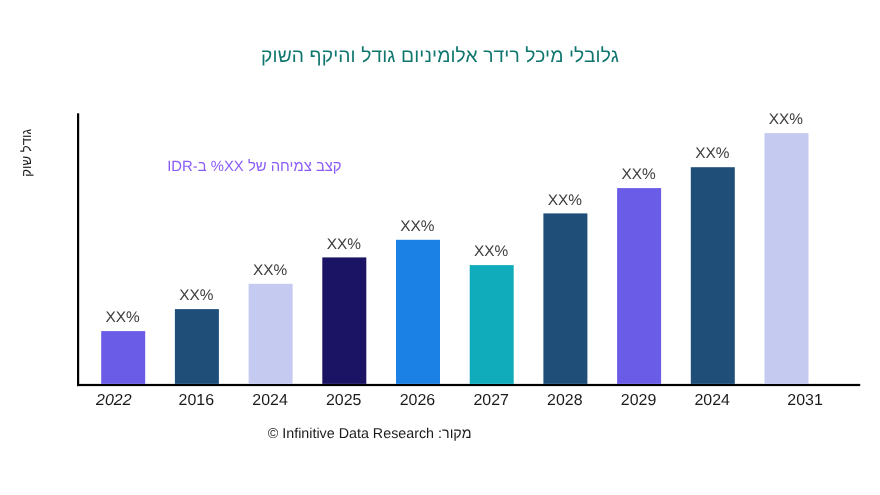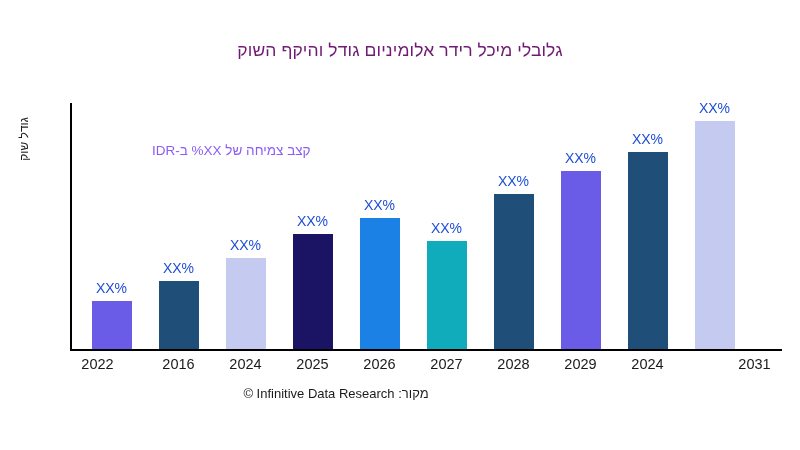--- a/index.html
+++ b/index.html
@@ -21,21 +21,21 @@
   }
 
   
   .chart-title {
     position: absolute;
     top: 40px;
     left: 0;
     width: 800px;
     text-align: center;
     font-size: 17.5px;
-    color: #701a75;
+    color: #0f766e;
     direction: rtl;
     unicode-bidi: isolate;
     white-space: nowrap;
     letter-spacing: 0.1px;
   }
 
   
   .plot-area {
     position: absolute;
     left: 70px;
@@ -108,21 +108,21 @@
     bottom: 0;
     left: 50%;
     transform: translateX(-50%);
     width: 40px;
   }
   .bar-value {
     position: absolute;
     left: 50%;
     transform: translateX(-50%);
     font-size: 14px;
-    color: #1d4ed8;
+    color: #404040;
     white-space: nowrap;
   }
 
   
   .x-tick {
     position: absolute;
     top: 356px;
     width: 67px;
     text-align: center;
     font-size: 14.5px;
@@ -196,27 +196,27 @@
         <div class="bar" style="height: 197px; background: rgb(31, 78, 121);"></div>
         <div class="bar-value" style="bottom: 202px;">XX%</div>
       </div>
       <div class="bar-group" style="left: 611px;">
         <div class="bar" style="height: 228px; background: rgb(197, 202, 240);"></div>
         <div class="bar-value" style="bottom: 233px;">XX%</div>
       </div>
     </div>
 
   <div id="ticks-layer">
-      <div class="x-tick" style="left: 64px;">2022</div>
+      <div class="x-tick" style="left: 70px; font-style: italic;">2022</div>
       <div class="x-tick" style="left: 145px;">2016</div>
       <div class="x-tick" style="left: 212px;">2024</div>
       <div class="x-tick" style="left: 279px;">2025</div>
       <div class="x-tick" style="left: 346px;">2026</div>
       <div class="x-tick" style="left: 413px;">2027</div>
       <div class="x-tick" style="left: 480px;">2028</div>
       <div class="x-tick" style="left: 547px;">2029</div>
       <div class="x-tick" style="left: 614px;">2024</div>
-      <div class="x-tick" style="left: 721px;">2031</div>
+      <div class="x-tick" style="left: 681px; text-align: right;">2031</div>
     </div>
 
   <div class="source-note">מקור: Infinitive Data Research ©</div>
 
 </div>
 
 </body></html>

